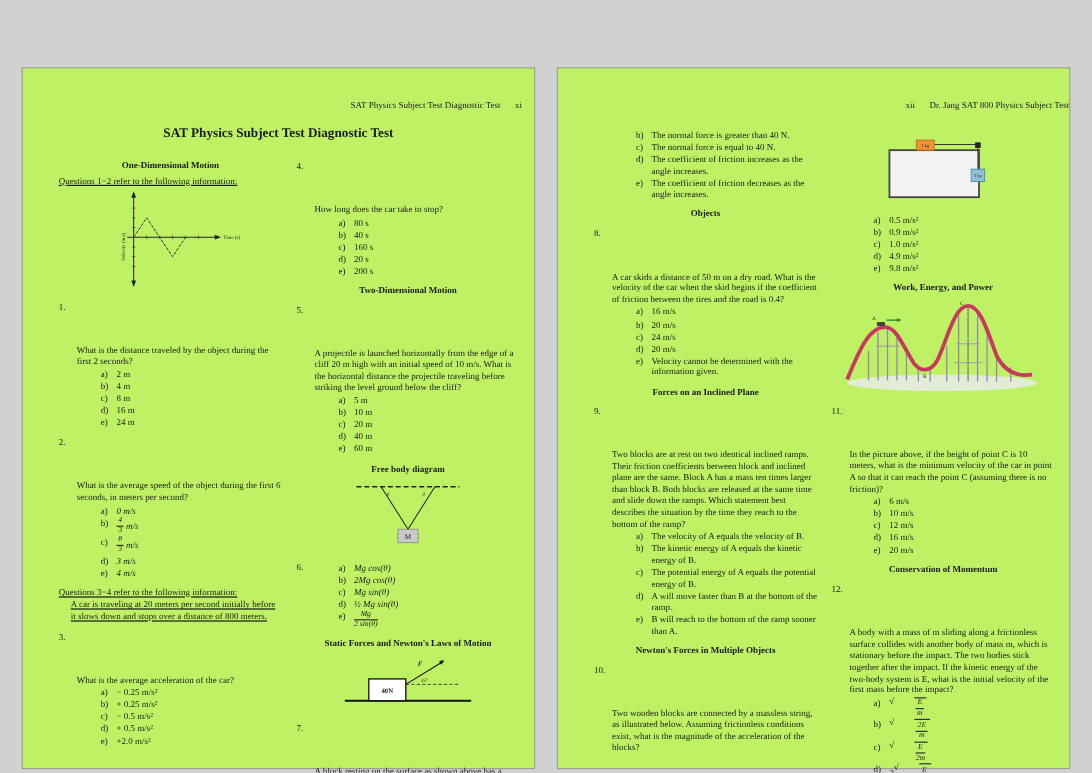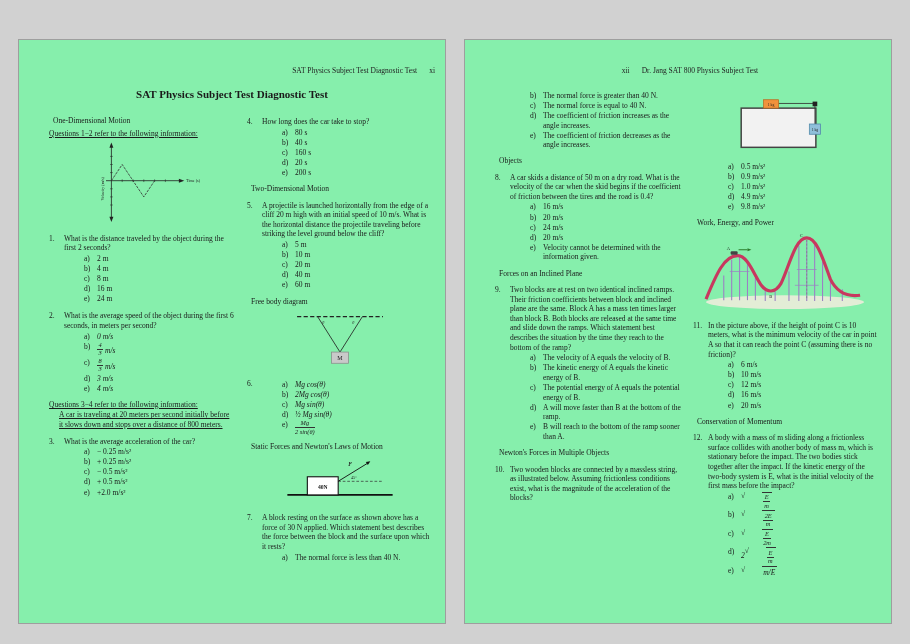--- a/index.html
+++ b/index.html
@@ -4,46 +4,46 @@
 <style>
   * { box-sizing: border-box; }
   html,body { margin:0; padding:0; }
   body {
     width:910px; height:644px; position:relative; overflow:hidden;
     background:#d1d1d1;
     font-family:"Liberation Serif","DejaVu Serif",serif;
     color:#1a1a1a;
   }
   .page {
-    position:absolute; top:39px; width:428px; height:585px;
-    background:#86efac; border:1px solid #9e9e9e;
+    position:absolute; top:56px; width:428px; height:585px;
+    background:#bef264; border:1px solid #9e9e9e;
   }
   #page-left  { left:18px; }
   #page-right { left:464px; }
 
   .page-header { font-size:7.5px; color:#222; margin-top:26px; white-space:nowrap; }
   .page-header.right { text-align:right; padding-right:10px; }
-  .page-header.left  { text-align:center;  padding-left:24px; }
+  .page-header.left  { text-align:right;  padding-left:24px; }
   .page-header .pnum-right { margin-left:12px; }
   .page-header .pnum-left  { margin-right:12px; }
 
   .page-title { text-align:center; font-weight:bold; font-size:11px; margin-top:13px; }
 
   .cols { display:flex; gap:12px; padding:0 12px 0 30px; margin-top:10px; }
   #page-right .cols { margin-top:15px; }
   .col { flex:1; min-width:0; font-size:7.5px; line-height:1.28; }
 
-  .heading { font-weight:normal; text-align:left; margin:6px 4px 3px; }
+  .heading { font-weight:bold; text-align:center; margin:6px 4px 3px; }
   .para { margin:1px 0;text-decoration:underline; }
   .para.indent { padding-left:10px; }
 
   .question { display:flex; margin:7px 0 6px; }
   .qnum { flex:none; width:15px; }
   .qbody { flex:1; min-width:0; }
-  .qstem { margin-bottom:1px; }
+  .qstem { margin-bottom:1px;margin-top:36px; }
 
   .opts { margin-top:1px; }
   .opts.standalone { margin-left:15px; }
   .option { display:flex; padding-left:20px; margin:0.5px 0; }
   .olabel { flex:none; width:13px; }
   .obody  { flex:1; min-width:0; }
   .obody.math { font-style:italic; }
 
   .frac { display:inline-block; vertical-align:-0.45em; text-align:center; line-height:1.05; font-size:6.4px; }
   .frac .fnum { display:block; border-bottom:0.6px solid #333; padding:0 1.5px 0.5px; }

